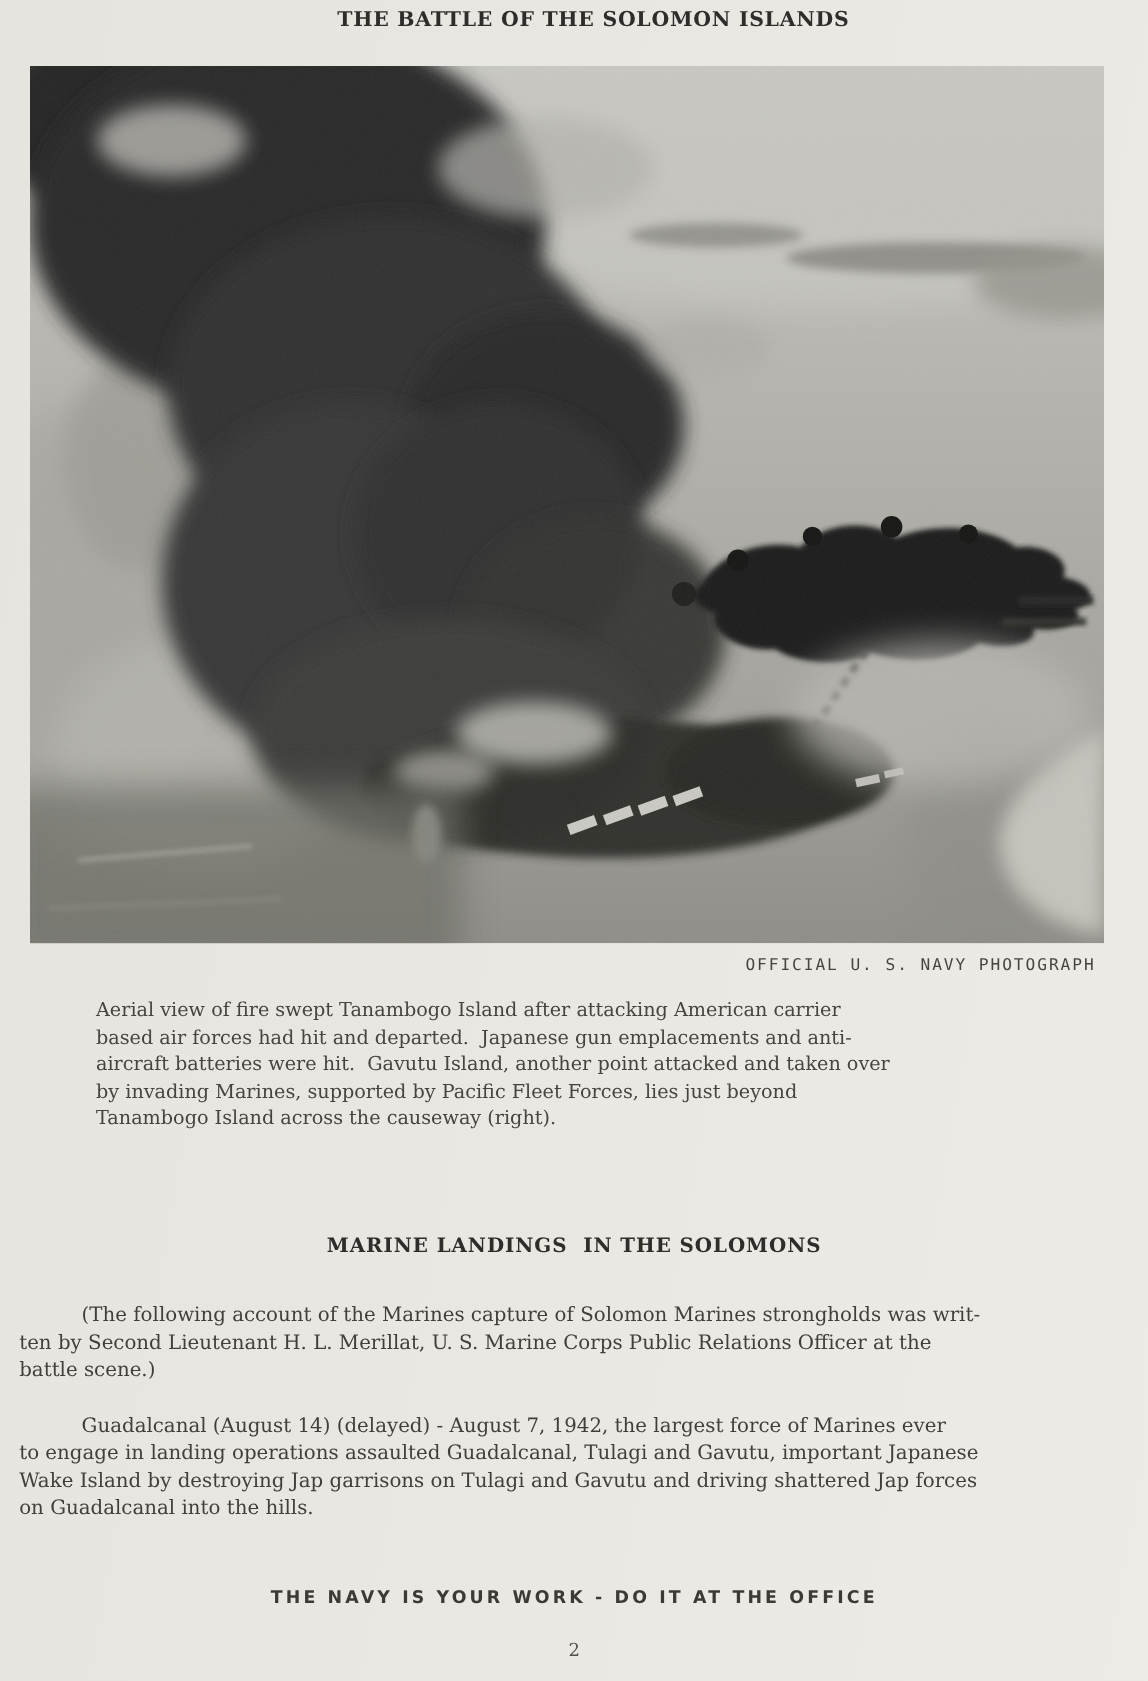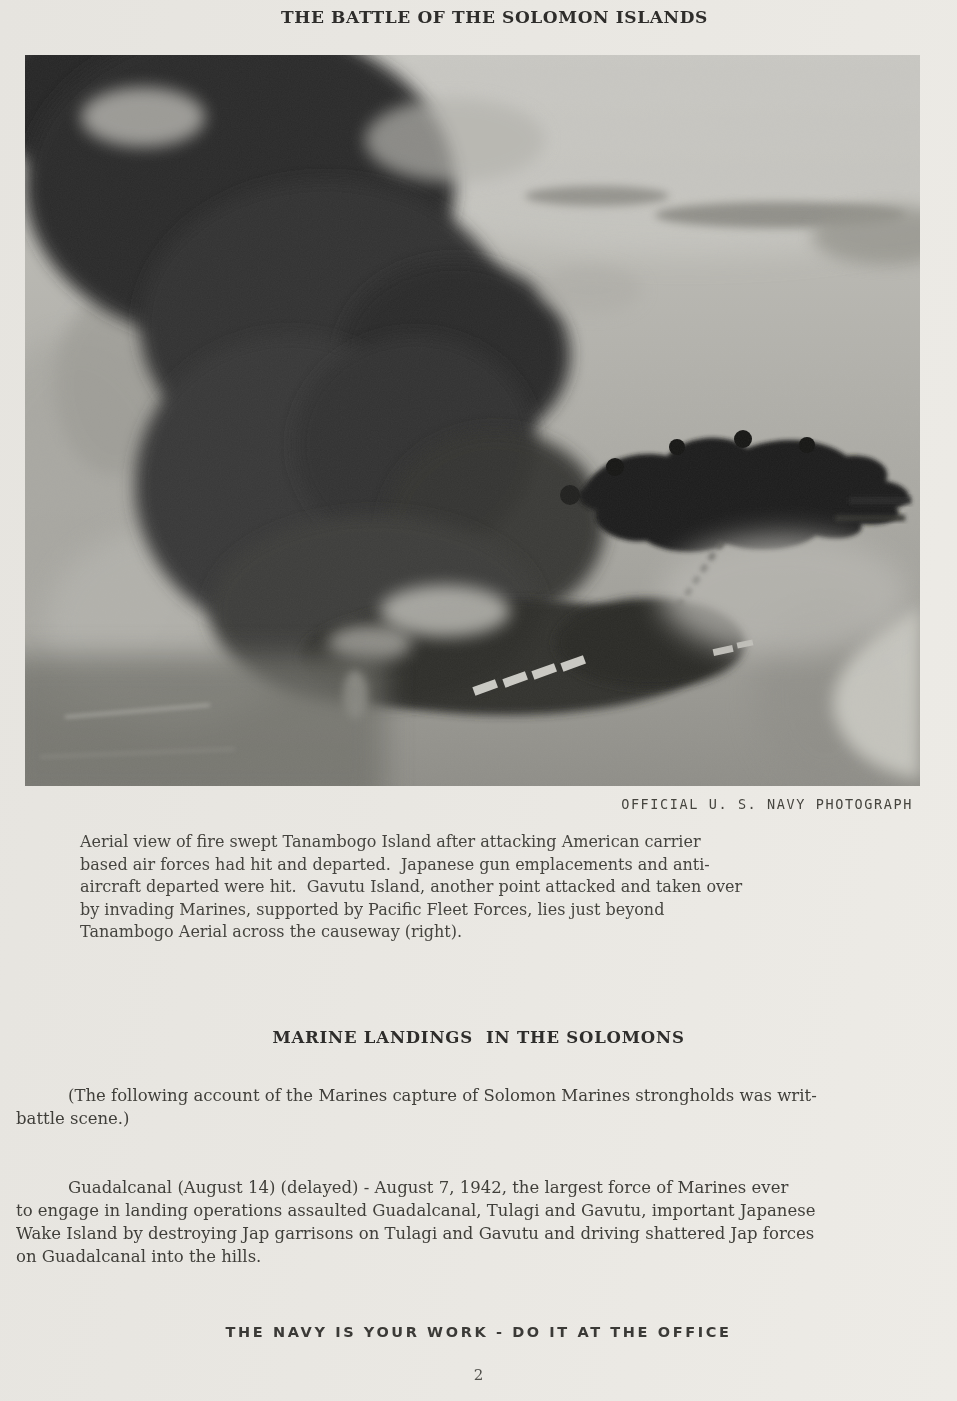--- a/index.html
+++ b/index.html
@@ -139,29 +139,30 @@
 
       <rect x="0" y="0" width="895" height="731" filter="url(#grain)" opacity="0.14"></rect>
     </svg>
   </div>
 
   <div class="photo-credit">OFFICIAL U. S. NAVY PHOTOGRAPH</div>
 
   <div class="caption">
     <div class="ln">Aerial view of fire swept Tanambogo Island after attacking American carrier</div>
     <div class="ln">based air forces had hit and departed.  Japanese gun emplacements and anti-</div>
-    <div class="ln">aircraft departed were hit.  Gavutu Island, another point attacked and taken over</div>
+    <div class="ln">aircraft batteries were hit.  Gavutu Island, another point attacked and taken over</div>
     <div class="ln">by invading Marines, supported by Pacific Fleet Forces, lies just beyond</div>
-    <div class="ln">Tanambogo Aerial across the causeway (right).</div>
+    <div class="ln">Tanambogo Island across the causeway (right).</div>
   </div>
 
   <div class="section-heading">MARINE LANDINGS  IN THE SOLOMONS</div>
 
   <div class="para para1">
     <div class="ln indent">(The following account of the Marines capture of Solomon Marines strongholds was writ-</div>
+    <div class="ln">ten by Second Lieutenant H. L. Merillat, U. S. Marine Corps Public Relations Officer at the</div>
     <div class="ln">battle scene.)</div>
   </div>
 
   <div class="para para2">
     <div class="ln indent">Guadalcanal (August 14) (delayed) - August 7, 1942, the largest force of Marines ever</div>
     <div class="ln">to engage in landing operations assaulted Guadalcanal, Tulagi and Gavutu, important Japanese</div>
     <div class="ln">Wake Island by destroying Jap garrisons on Tulagi and Gavutu and driving shattered Jap forces</div>
     <div class="ln">on Guadalcanal into the hills.</div>
   </div>
 

